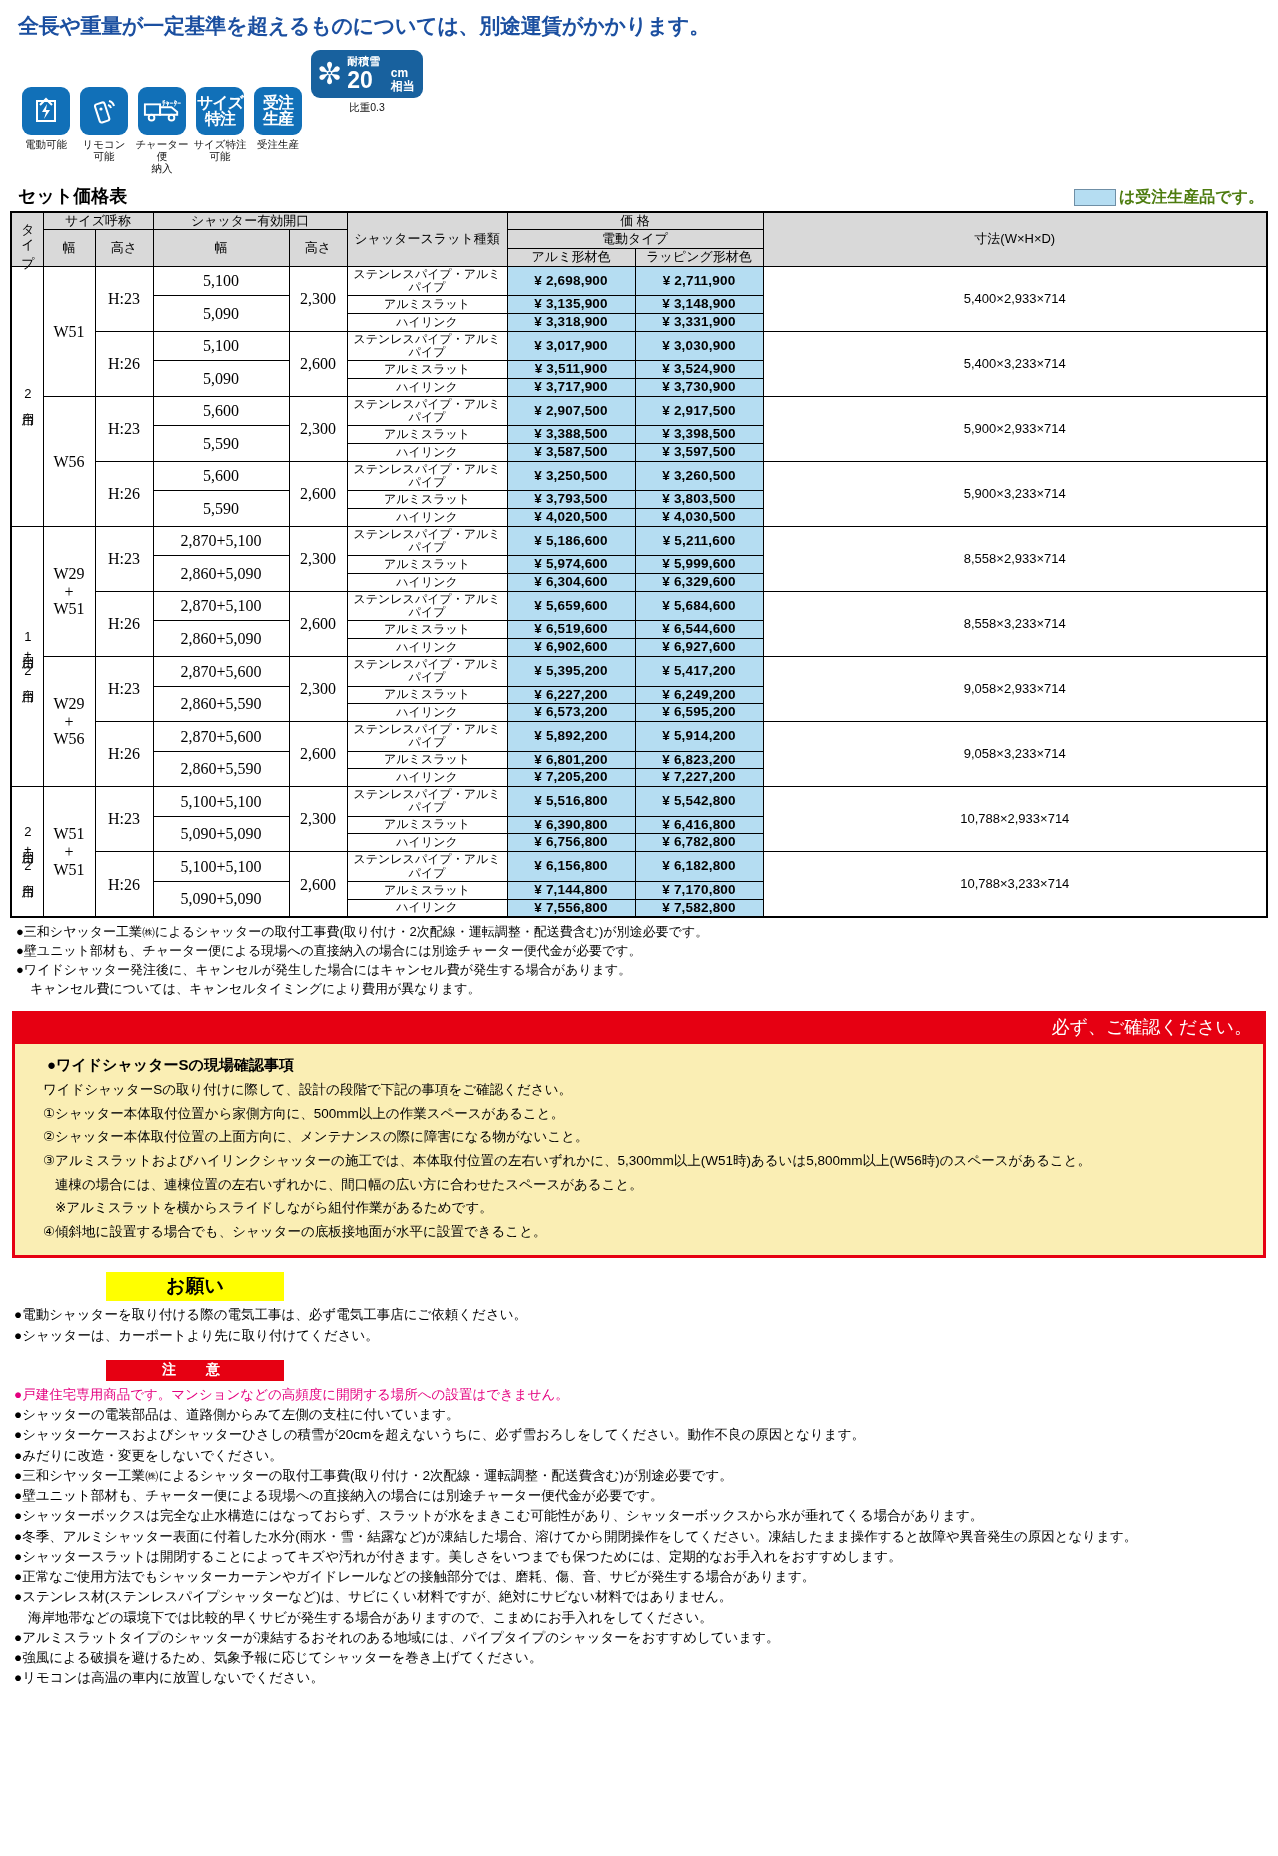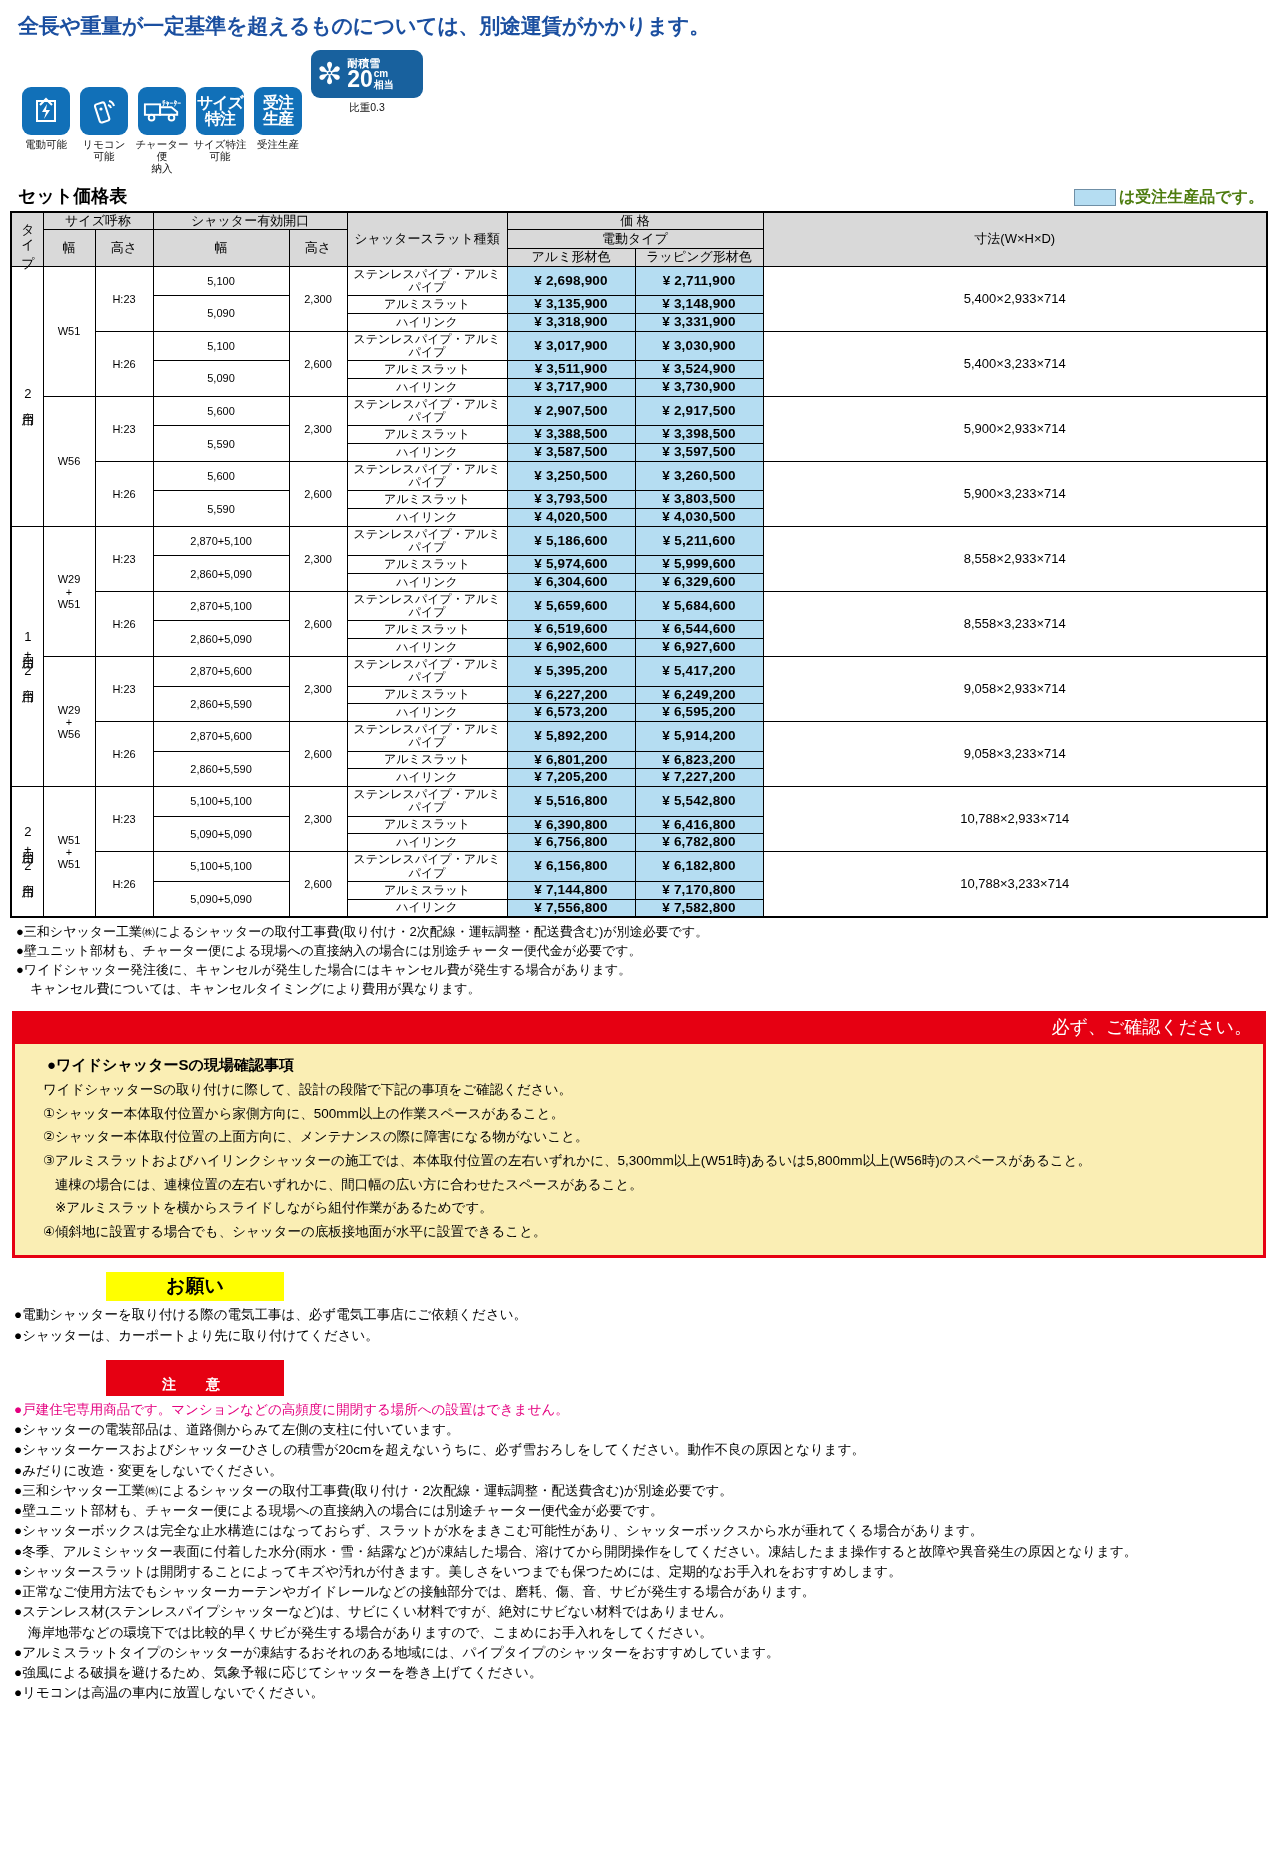--- a/index.html
+++ b/index.html
@@ -43,21 +43,21 @@
     width: 112px; height: 48px; border-radius: 9px;
     background: #18619e; color: #fff;
     display: flex; align-items: center; justify-content: flex-start;
     padding: 0 6px;
   }
   .snow-glyph { font-size: 30px; line-height: 1; margin-right: 5px; }
   .snow-text { display: flex; flex-direction: column; line-height: 1.0; }
   .snow-text .t1 { font-size: 11px; font-weight: bold; }
   .snow-row { display: flex; align-items: flex-end; }
   .snow-row .num { font-size: 23px; font-weight: bold; line-height: 0.95; }
-  .snow-row .unit { display: flex; flex-direction: column; font-size: 10px; font-weight: bold; margin-left: 1px; line-height: 1.05; }
+  .snow-row .unit { display: flex; flex-direction: column; font-size: 12px; font-weight: bold; margin-left: 18px; line-height: 1.05; }
   .badge-cap { font-size: 10.5px; color: #111; text-align: center; margin-top: 3px; line-height: 1.15; white-space: pre-line; }
 
   
   .sect-row { display: flex; align-items: flex-end; justify-content: space-between; padding: 10px 4px 3px 8px; }
   .sect-title { font-size: 18px; font-weight: bold; color: #000; }
   .legend { display: flex; align-items: center; font-size: 16px; font-weight: bold; color: #4d7c0f; }
   .legend-swatch { width: 42px; height: 17px; background: #b5ddf2; border: 1px solid #6f8fa6; margin-right: 3px; }
 
   
   table.price {
@@ -88,21 +88,21 @@
     font-size: 13px;
   }
   td.price-cell {
     background: #b5ddf2;
     font-weight: bold;
     font-size: 13.5px;
     letter-spacing: 0.2px;
   }
   td.slat { font-size: 12px; }
   td.dim { font-size: 13px; }
-  td.num { font-size: 11px; }
+  td.num { font-size: 16px; font-family: Liberation Serif, serif; }
   td.bigsep { border-top: 2.5px solid #000; }
   th.bigsep-b { border-bottom: 2.5px solid #000; }
   .grp-label { font-size: 13px; }
 
   
   .notes { padding: 5px 4px 2px 6px; font-size: 13px; line-height: 1.45; }
   .notes div { white-space: nowrap; }
   .notes .indent { padding-left: 14px; }
 
   
@@ -132,21 +132,21 @@
     font-weight: bold; font-size: 19px;
     width: 178px; text-align: center;
     padding: 1px 0 2px 0;
     margin: 14px 0 4px 96px;
   }
   .tag-red {
     background: #e60012; color: #fff;
     font-weight: bold; font-size: 14px;
     letter-spacing: 8px;
     width: 178px; text-align: center;
-    padding: 16px 0 2px 0;
+    padding: 1px 0 2px 0;
     margin: 14px 0 4px 96px;
   }
   .plainlist { font-size: 13.5px; line-height: 1.5; padding-left: 4px; }
   .plainlist div { white-space: nowrap; }
   .plainlist .indent { padding-left: 14px; }
   .red-text { color: #e4007f; }
 </style>
 </head>
 <body>
 

